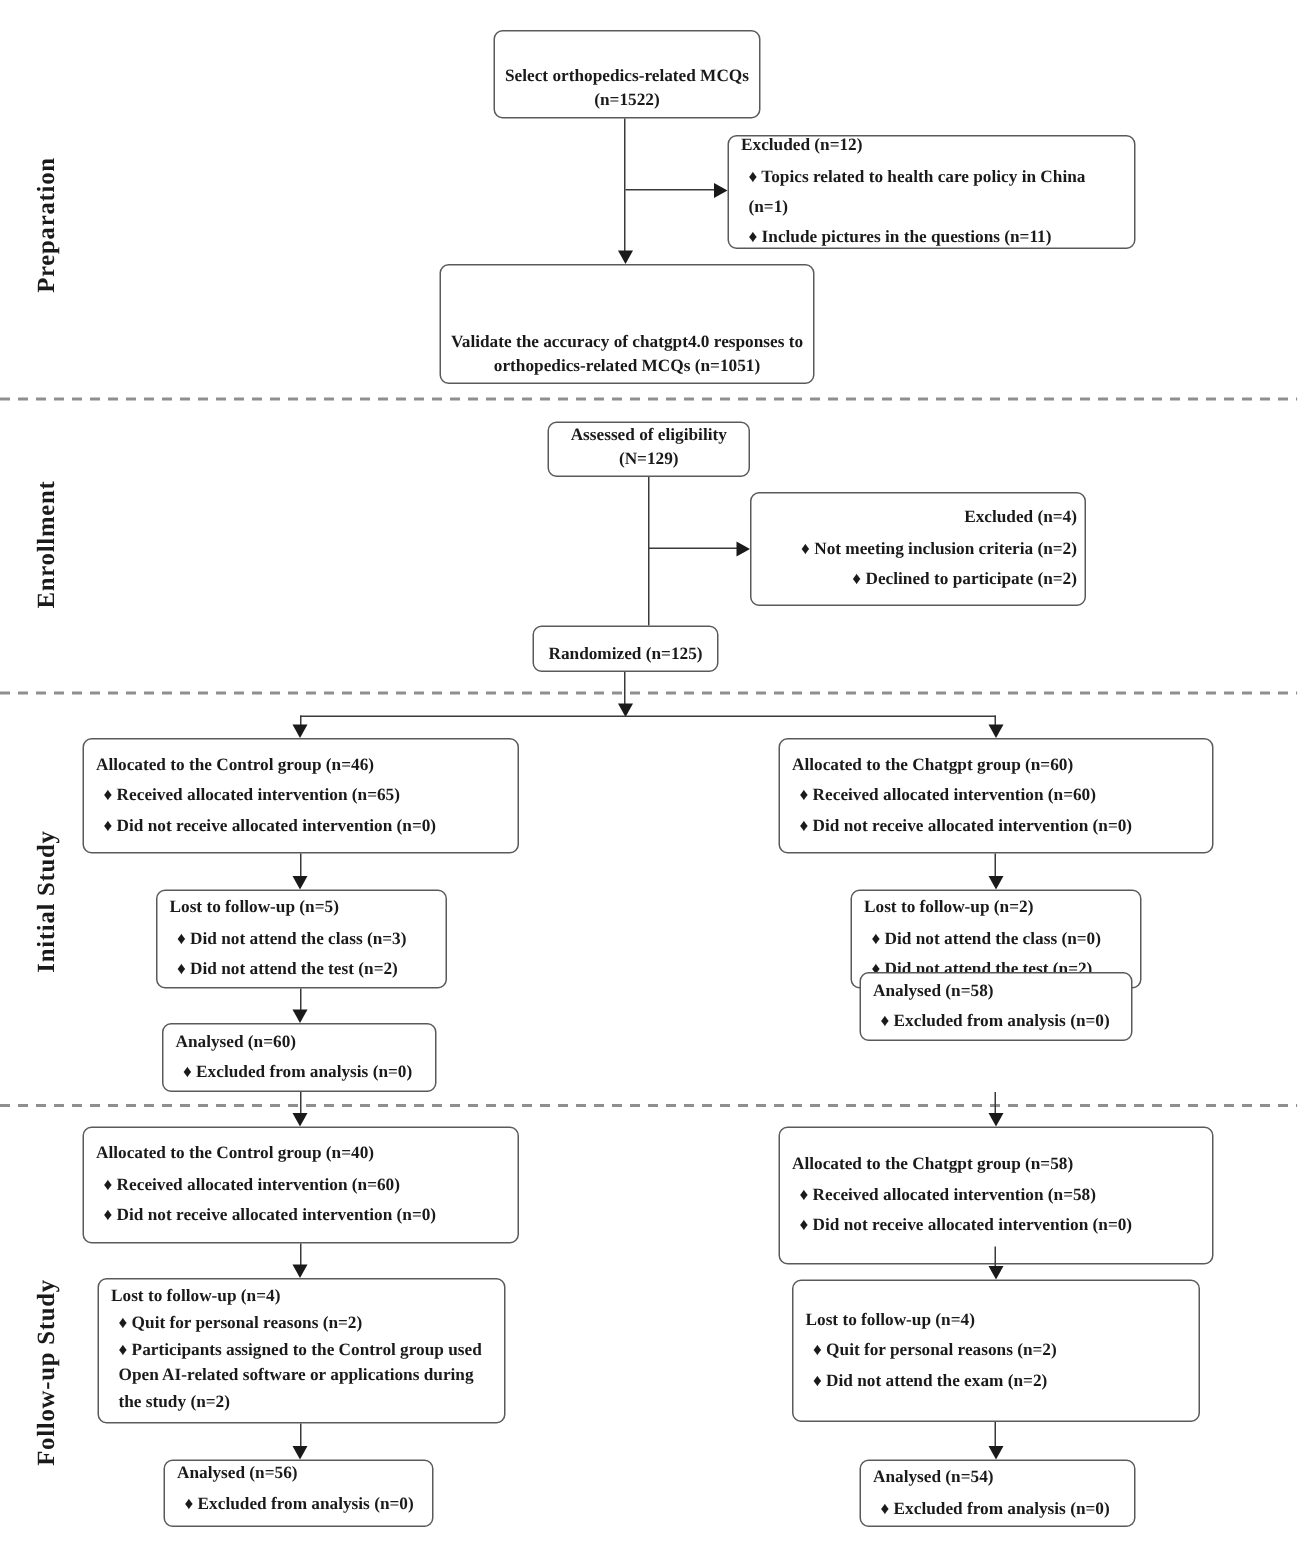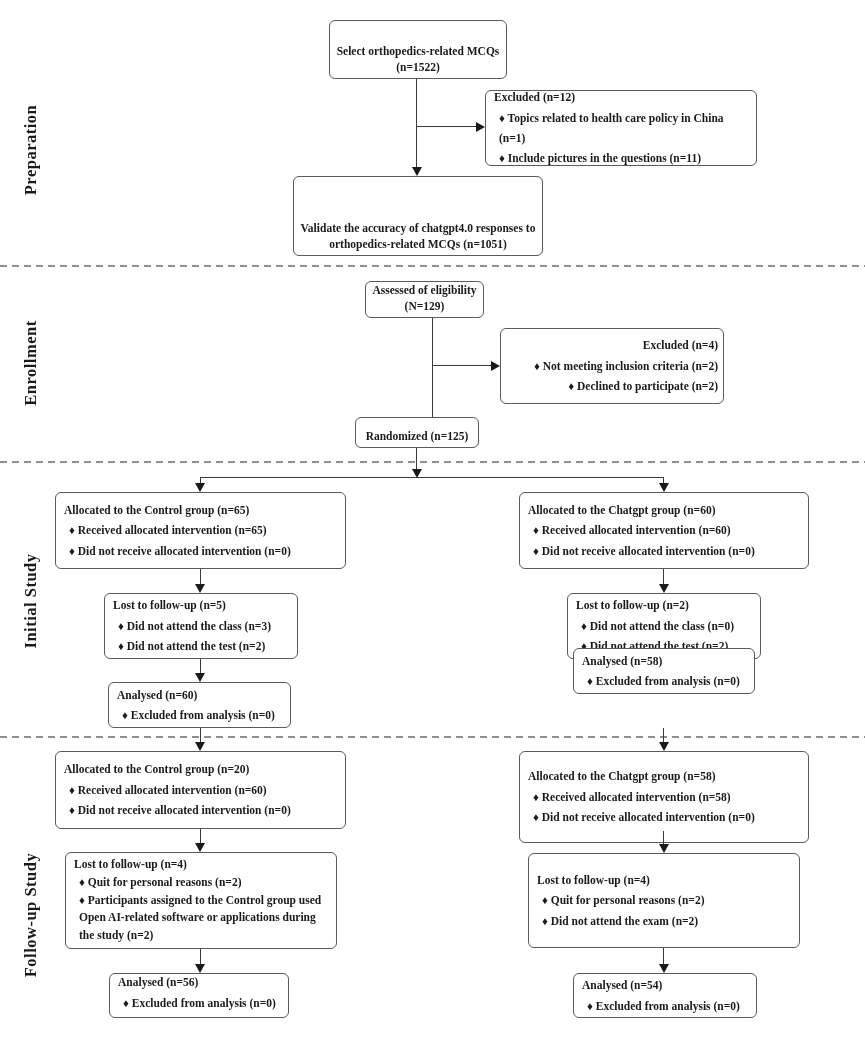--- a/index.html
+++ b/index.html
@@ -65,21 +65,21 @@
     <div class="box-title">Excluded (n=12)</div>
     <div class="box-item">♦ Topics related to health care policy in China (n=1)</div>
     <div class="box-item">♦ Include pictures in the questions (n=11)</div>
   </div>
 
   <div class="box center" style="left:293px;top:176px;width:250px;height:80px;">
     <div>Validate the accuracy of chatgpt4.0 responses to</div>
     <div>orthopedics-related MCQs (n=1051)</div>
   </div>
 
-  <div class="box center" style="left:365px;top:281px;width:119px;height:37px;">
+  <div class="box center" style="left:365px;top:281px;width:135px;height:37px;">
     <div>Assessed of eligibility</div>
     <div>(N=129)</div>
   </div>
 
   <div class="vline" style="left:432px;top:318px;height:99px;"></div>
   <div class="hline" style="left:432px;top:365px;width:60px;"></div>
   <div class="arr-r" style="left:491px;top:361px;"></div>
 
   <div class="box bullets" style="left:500px;top:328px;width:224px;height:76px;text-align:right;">
     <div class="box-title">Excluded (n=4)</div>
@@ -93,21 +93,21 @@
 
   <div class="vline" style="left:416px;top:448px;height:22px;"></div>
   <div class="arr-d" style="left:412px;top:469px;"></div>
   <div class="hline" style="left:200px;top:477px;width:464px;"></div>
   <div class="vline" style="left:200px;top:477px;height:7px;"></div>
   <div class="arr-d" style="left:195px;top:483px;"></div>
   <div class="vline" style="left:663px;top:477px;height:7px;"></div>
   <div class="arr-d" style="left:659px;top:483px;"></div>
 
   <div class="box bullets" style="left:55px;top:492px;width:291px;height:77px;">
-    <div class="box-title">Allocated to the Control group (n=65)</div>
+    <div class="box-title">Allocated to the Control group (n=46)</div>
     <div class="box-item">♦ Received allocated intervention (n=65)</div>
     <div class="box-item">♦ Did not receive allocated intervention (n=0)</div>
   </div>
   <div class="box bullets" style="left:519px;top:492px;width:290px;height:77px;">
     <div class="box-title">Allocated to the Chatgpt group (n=60)</div>
     <div class="box-item">♦ Received allocated intervention (n=60)</div>
     <div class="box-item">♦ Did not receive allocated intervention (n=0)</div>
   </div>
 
   <div class="vline" style="left:200px;top:569px;height:16px;"></div>
@@ -139,21 +139,21 @@
     <div class="box-title">Analysed (n=58)</div>
     <div class="box-item">♦ Excluded from analysis (n=0)</div>
   </div>
 
   <div class="vline" style="left:200px;top:728px;height:15px;"></div>
   <div class="arr-d" style="left:195px;top:742px;"></div>
   <div class="vline" style="left:663px;top:728px;height:15px;"></div>
   <div class="arr-d" style="left:659px;top:742px;"></div>
 
   <div class="box bullets" style="left:55px;top:751px;width:291px;height:78px;">
-    <div class="box-title">Allocated to the Control group (n=20)</div>
+    <div class="box-title">Allocated to the Control group (n=40)</div>
     <div class="box-item">♦ Received allocated intervention (n=60)</div>
     <div class="box-item">♦ Did not receive allocated intervention (n=0)</div>
   </div>
   <div class="box bullets" style="left:519px;top:751px;width:290px;height:92px;">
     <div class="box-title">Allocated to the Chatgpt group (n=58)</div>
     <div class="box-item">♦ Received allocated intervention (n=58)</div>
     <div class="box-item">♦ Did not receive allocated intervention (n=0)</div>
   </div>
 
   <div class="vline" style="left:200px;top:829px;height:15px;"></div>

